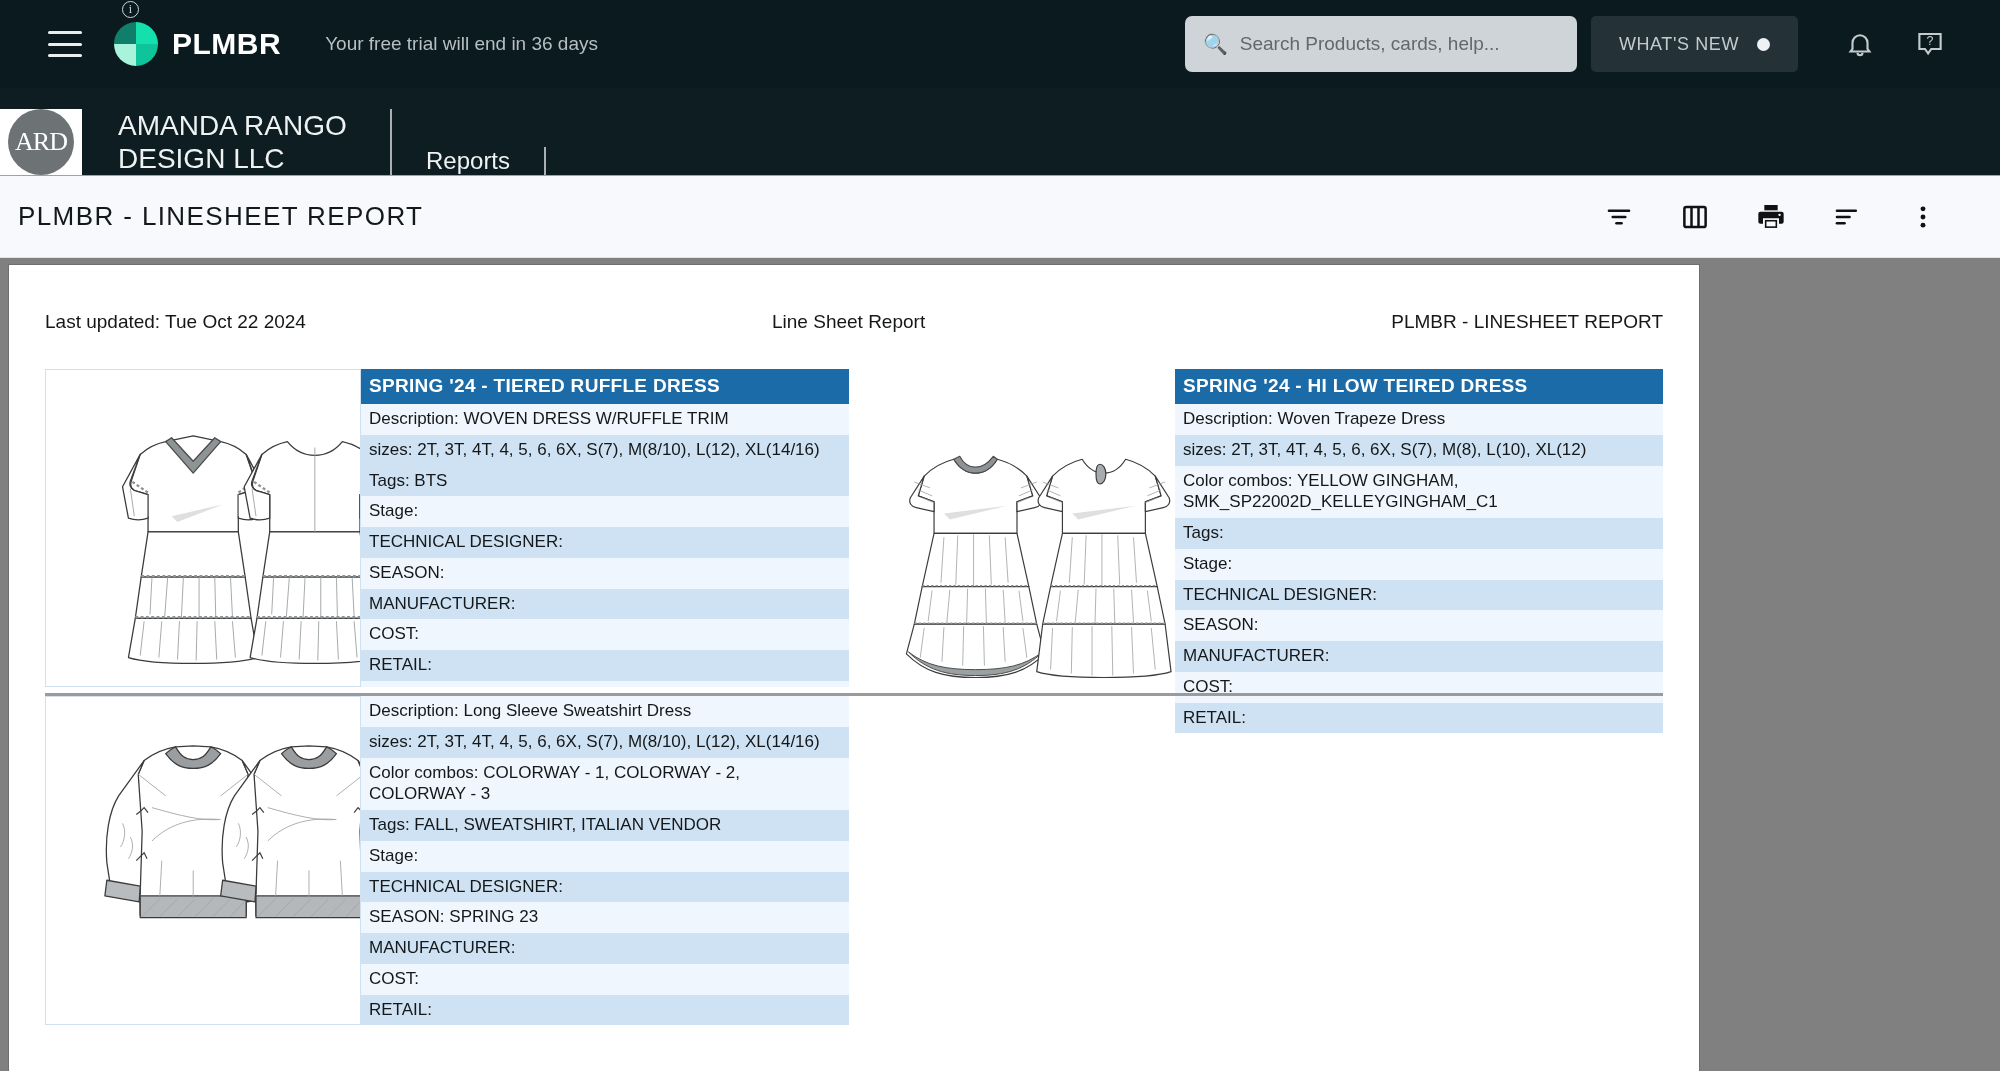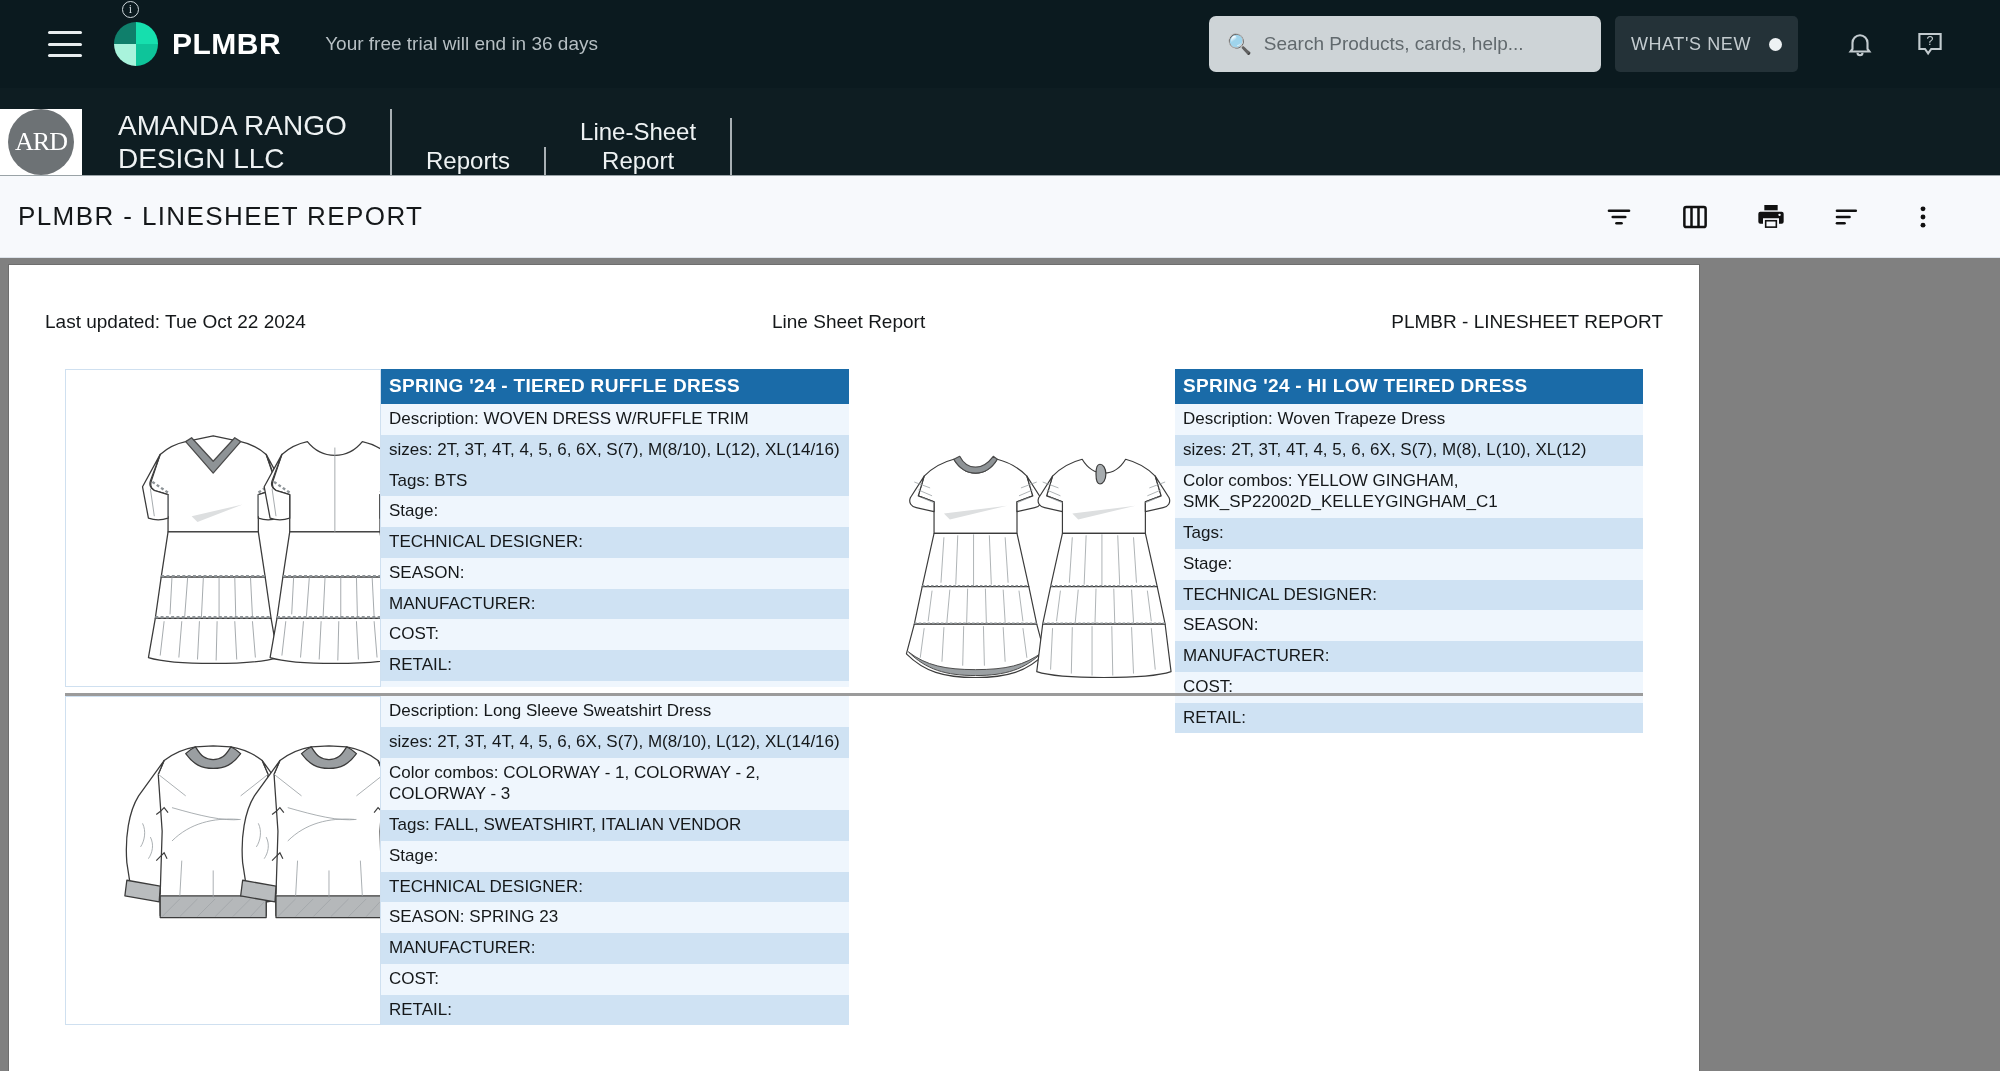--- a/index.html
+++ b/index.html
@@ -51,21 +51,21 @@
     width: 392px; height: 56px; background: #ced4d7; border-radius: 7px;
     display: flex; align-items: center; padding: 0 18px; gap: 12px;
     margin-right: 14px;
   }
   .searchbox .sicon { font-size: 20px; color: #4a5357; }
   .searchbox .sph { color: #61696d; font-size: 19px; }
 
   .whatsnew {
     height: 56px; background: #243238; border-radius: 5px;
     display: flex; align-items: center; gap: 18px;
-    padding: 0 16px; margin-right: 34px;
+    padding: 0 28px; margin-right: 34px;
     color: #c3cbcf; font-size: 18px; letter-spacing: 0.6px;
   }
   .whatsnew .dot { width: 13px; height: 13px; border-radius: 50%; background: #eef2f4; }
 
   .iconbtn {
     width: 56px; height: 56px; display: flex; align-items: center; justify-content: center;
     color: #c3cbcf; margin-right: 14px;
   }
 
   
@@ -132,21 +132,21 @@
     padding: 46px 36px 0 36px;
     font-size: 19px; color: #15181a;
     font-family: "Liberation Sans", sans-serif;
   }
   .sh-left { flex: 0 0 auto; }
   .sh-mid { flex: 1 1 auto; text-align: center; }
   .sh-right { flex: 0 0 auto; }
 
   .grid {
     margin-top: 36px;
-    padding: 0 56px;
+    padding: 0 36px;
     display: grid;
     grid-template-columns: 1fr 1fr;
     column-gap: 10px;
   }
   .rowsep {
     grid-column: 1 / -1;
     height: 3px; background: #9b9b9b; margin: 6px 0 0 0;
   }
   .card {
     display: grid;
@@ -232,22 +232,20 @@
   </div>
 </div>
 
 <div class="subnav">
   <div class="avatar-wrap">
     <div class="avatar">ARD</div>
   </div>
   <div class="company">AMANDA RANGO
 DESIGN LLC</div>
   <div class="navitem">Reports</div>
-  <div class="navitem">Line-Sheet
-Report</div>
 </div>
 
 <div class="titlebar">
   <div class="pagetitle">PLMBR - LINESHEET REPORT</div>
   <div class="toolbar">
 
     <div class="tbtn">
       <svg width="30" height="30" viewBox="0 0 24 24" stroke="currentColor" stroke-width="2.1" stroke-linecap="round">
         <line x1="4" y1="7" x2="20" y2="7"></line>
         <line x1="7" y1="12" x2="17" y2="12"></line>

